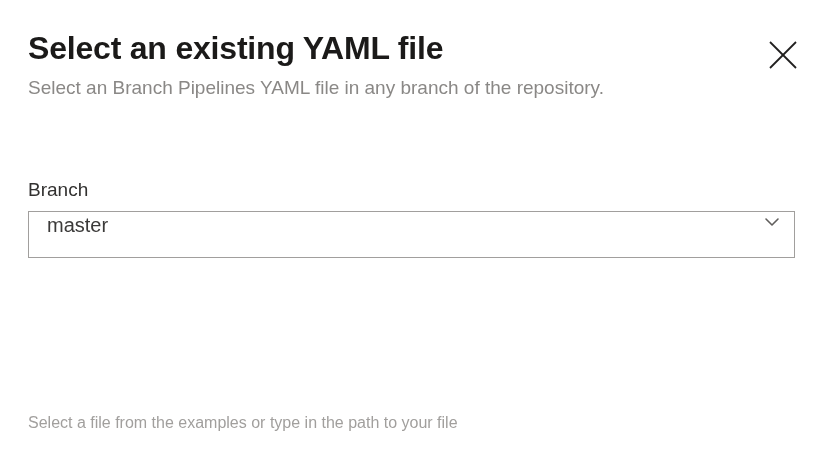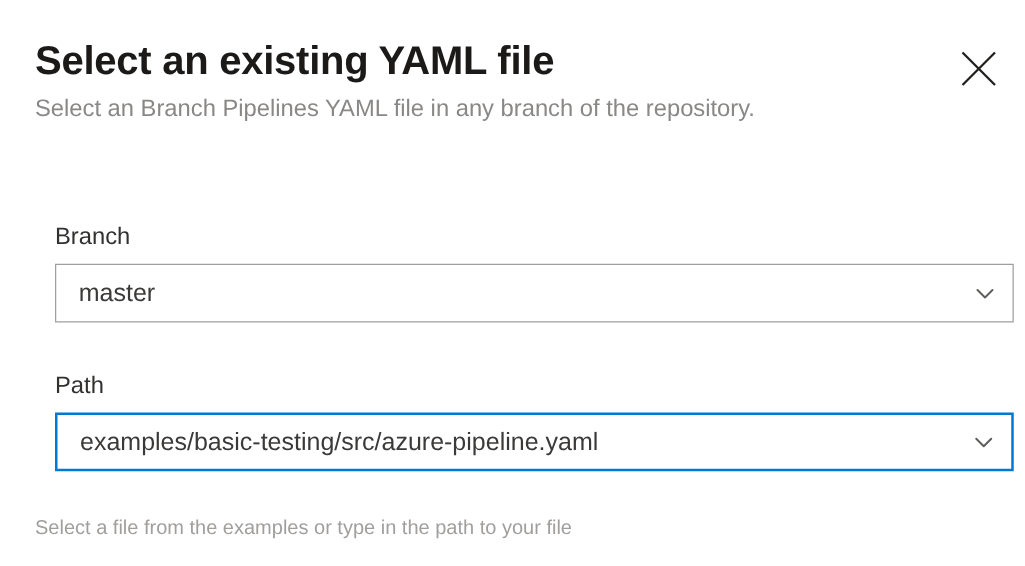--- a/index.html
+++ b/index.html
@@ -65,21 +65,21 @@
     border: none;
     padding: 0;
   }
   .close-button svg {
     display: block;
   }
 
   
   .field-block {
     position: absolute;
-    left: 44px;
+    left: 28px;
     width: 767px;
   }
   #branch-block { top: 178px; }
   #path-block   { top: 297px; }
 
   .field-label {
     font-size: 19px;
     line-height: 24px;
     color: #323130;
     font-weight: 400;
@@ -87,21 +87,21 @@
     display: block;
   }
 
   .combo {
     position: relative;
     box-sizing: border-box;
     width: 767px;
     height: 47px;
     background: #ffffff;
     display: flex;
-    align-items: center;
+    align-items: flex-start;
     cursor: pointer;
   }
   .combo.resting {
     border: 1px solid #a19f9d;
   }
   .combo.focused {
     border: 2px solid #0078d4;
   }
 
   .combo-value {
@@ -164,27 +164,16 @@
     <div class="combo resting">
       <input class="combo-value" type="text" readonly="" value="master" style="">
       <span class="combo-chevron">
         <svg width="20" height="20" viewBox="0 0 20 20" aria-hidden="true">
           <polyline points="4,7 10,13 16,7" fill="none" stroke="#605e5c" stroke-width="1.6" stroke-linecap="round" stroke-linejoin="round"></polyline>
         </svg>
       </span>
     </div>
   </div>
 
-  <div class="field-block" id="path-block">
-    <label class="field-label">Path</label>
-    <div class="combo focused">
-      <input class="combo-value" type="text" value="examples/basic-testing/src/azure-pipeline.yaml" style="">
-      <span class="combo-chevron">
-        <svg width="20" height="20" viewBox="0 0 20 20" aria-hidden="true">
-          <polyline points="4,7 10,13 16,7" fill="none" stroke="#605e5c" stroke-width="1.6" stroke-linecap="round" stroke-linejoin="round"></polyline>
-        </svg>
-      </span>
-    </div>
-  </div>
 
   <div class="helper-text">Select a file from the examples or type in the path to your file</div>
 
 </div>
 
 </body></html>

